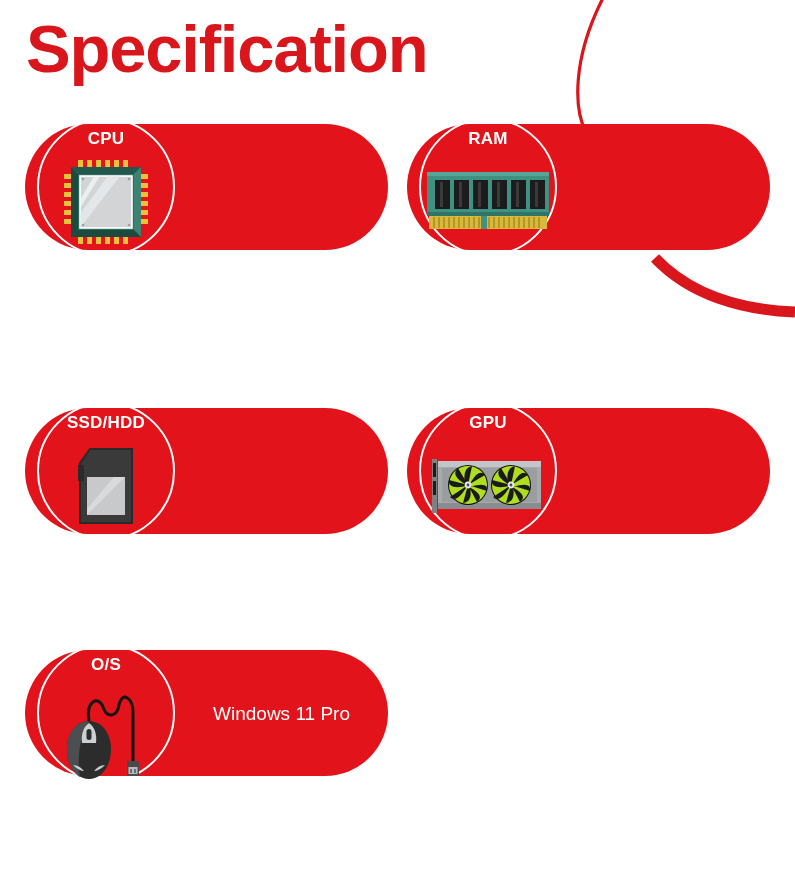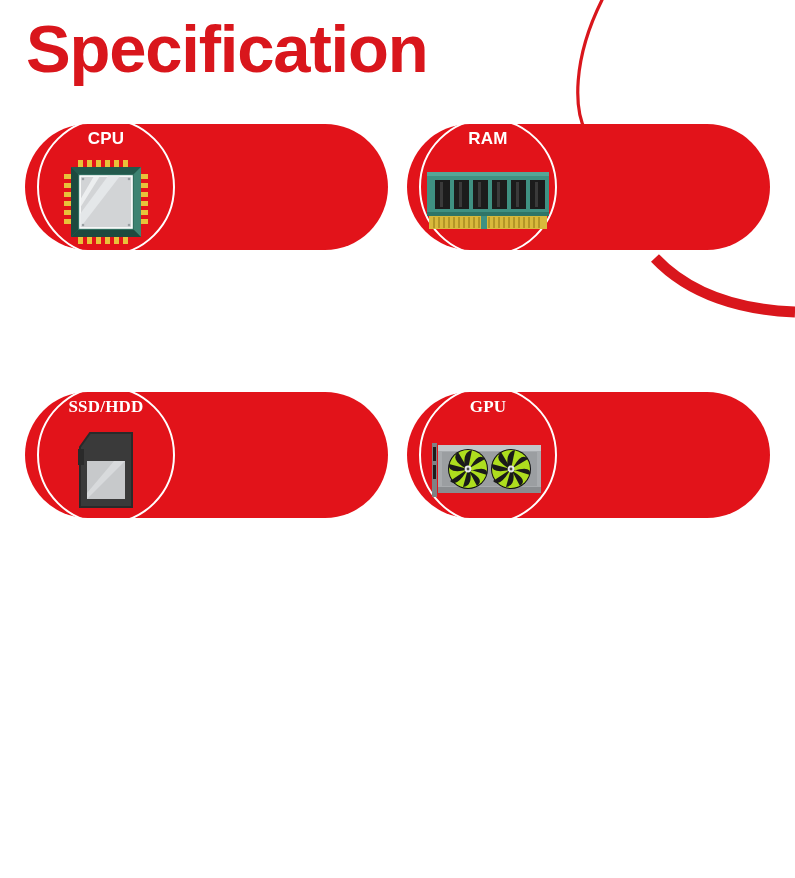--- a/index.html
+++ b/index.html
@@ -52,21 +52,21 @@
   .spec-card {
     position: absolute;
     width: 363px;
     height: 126px;
     background: #e2131a;
     border-radius: 63px;
   }
   .spec-card.col-left  { left: 25px; }
   .spec-card.col-right { left: 407px; }
   .spec-card.row-1 { top: 124px; }
-  .spec-card.row-2 { top: 392px; font-family: Liberation Serif, serif; }
+  .spec-card.row-2 { top: 408px; }
   .spec-card.row-3 { top: 650px; }
 
   
   .card-ring {
     position: absolute;
     left: 12px;
     top: -6px;
     width: 138px;
     height: 138px;
     border: 2px solid #ffffff;
@@ -302,15 +302,40 @@
           <path d="M79 30 L60 25 Q58 35 78 31 Z"></path>
           <path d="M79 30 L69 13 Q61 20 76 29 Z"></path>
         </g>
         <circle cx="79" cy="30" r="3.4" fill="#e6e8ea"></circle>
         <circle cx="79" cy="30" r="1.4" fill="#4a4a4a"></circle>
       </svg>
     </div>
     <div class="card-label">GPU</div>
   </div>
 
+  <div class="spec-card col-left row-3">
+    <div class="card-ring"></div>
+    <div class="card-icon">
+      <svg width="104" height="100" viewBox="0 0 104 100" style="margin-left:10px;margin-top:10px;">
+
+        <path d="M 30 38 C 26 18, 40 12, 44 24 C 48 36, 58 34, 60 22 C 63 8, 74 14, 74 30 L 74 80" fill="none" stroke="#151515" stroke-width="3"></path>
+
+        <rect x="68" y="78" width="12" height="15" rx="1.5" fill="#4a4a4a"></rect>
+        <rect x="69.5" y="84" width="9" height="7" fill="#b9bcbe"></rect>
+        <rect x="71" y="86" width="2" height="4" fill="#6a6d70"></rect>
+        <rect x="75" y="86" width="2" height="4" fill="#6a6d70"></rect>
+
+        <path d="M 30 38 C 16 38, 8 52, 8 66 C 8 84, 18 96, 30 96 C 42 96, 52 84, 52 66 C 52 52, 44 38, 30 38 Z" fill="#2c2c2c"></path>
+        <path d="M 30 38 C 16 38, 8 52, 8 66 C 8 80, 14 90, 21 94 C 18 78, 20 54, 30 38 Z" fill="#4c4f52"></path>
+
+        <path d="M 30 40 C 24 44, 22 52, 23 60 L 37 60 C 38 52, 36 44, 30 40 Z" fill="#cdd0d3"></path>
+        <rect x="27.5" y="46" width="5" height="11" rx="2.5" fill="#2c2c2c"></rect>
+
+        <path d="M 14 82 C 18 86, 22 88, 25 88 C 22 84, 18 82, 14 82 Z" fill="#c8cbce"></path>
+        <path d="M 46 82 C 42 86, 38 88, 35 88 C 38 84, 42 82, 46 82 Z" fill="#c8cbce"></path>
+      </svg>
+    </div>
+    <div class="card-label">O/S</div>
+    <div class="card-value">Windows 11 Pro</div>
+  </div>
 
 
 </div>
 
 </body></html>

